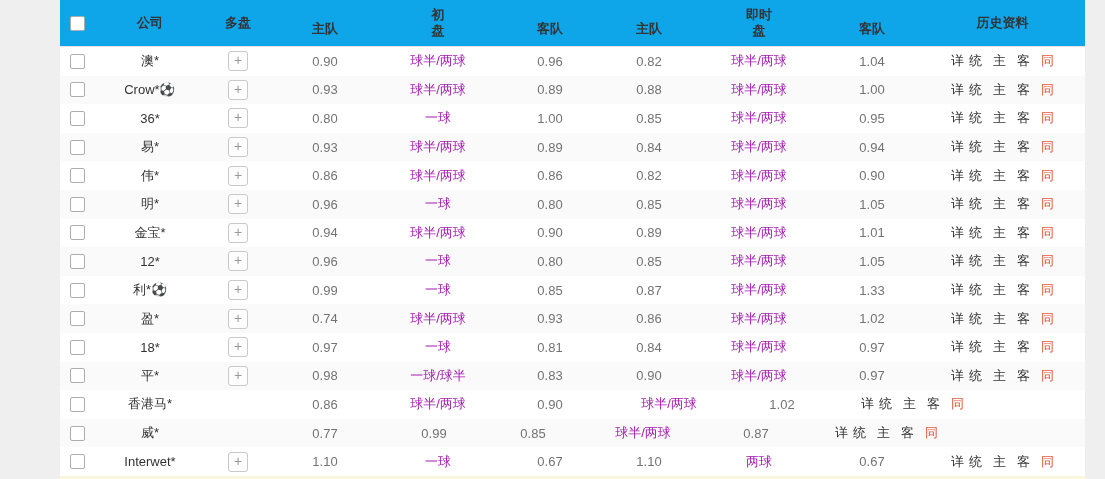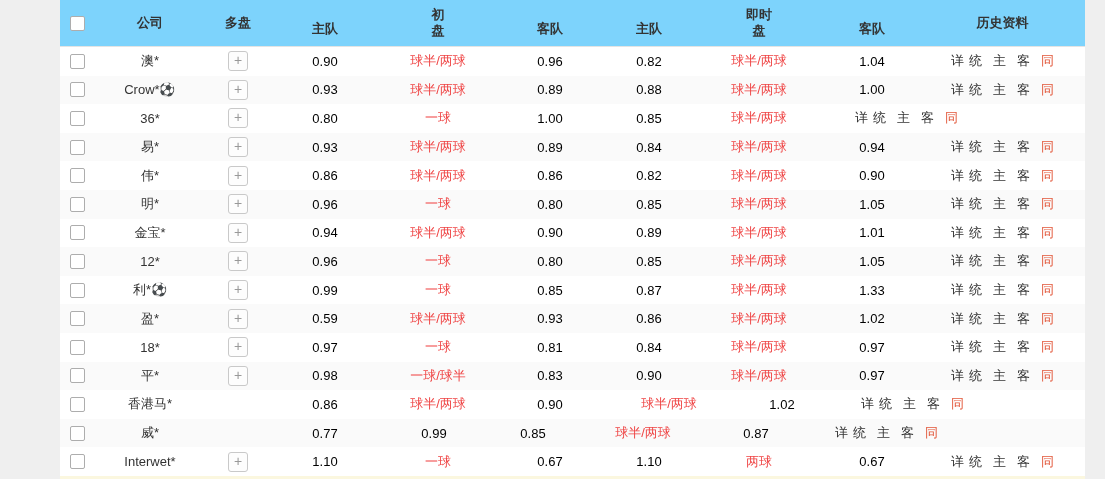--- a/index.html
+++ b/index.html
@@ -25,21 +25,21 @@
   .col-iaway{width:108px;}
   .col-lhome{width:90px;}
   .col-lpan{width:130px;}
   .col-laway{width:96px;}
   .col-history{width:165px;font-family:Liberation Serif, serif;}
 
   .cell{display:flex;align-items:center;justify-content:center;flex:0 0 auto;box-sizing:border-box;}
 
   
   .thead{
-    display:flex;height:46px;background:#7dd3fc;
+    display:flex;height:46px;background:#0ea5e9;
     border-bottom:1px solid #e4e4e4;
     font-weight:700;
   }
   .thead .cell{font-size:13px;color:#333;}
   .group-cell{flex-direction:column;justify-content:center;line-height:16px;}
   .group-cell .g1{display:block;}
   .thead .sub{padding-top:12px;} 
 
   
   .tbody{display:flex;flex-direction:column;}
@@ -49,22 +49,22 @@
   .checkbox{
     width:13px;height:13px;border:1px solid #adadad;border-radius:2px;
     background:#fff;display:inline-block;cursor:pointer;
   }
   .plus-btn{
     width:18px;height:18px;border:1px solid #c9c9c9;border-radius:3px;
     background:#fdfdfd;color:#999;font-size:14px;line-height:16px;
     text-align:center;cursor:pointer;user-select:none;
   }
   .company{color:#333;}
-  .odds{color:#000000;}
-  .handicap{color:#ef4444;}
+  .odds{color:#737373;}
+  .handicap{color:#a21caf;}
 
   .history-cell{display:flex;align-items:center;justify-content:center;gap:0;}
   .hlink{color:#333;cursor:pointer;text-decoration:none;}
   .hlink.l0{margin-right:5px;}
   .hlink.l1{margin-right:11px;}
   .hlink.l2{margin-right:11px;}
   .hlink.l3{margin-right:11px;}
   .hlink.red{color:#e2573a;}
 
   .bottom-strip{height:4px;background:#fbf7df;}
@@ -151,20 +151,21 @@
     </div>
     <div class="cell col-company company">36*</div>
     <div class="cell col-multi">
       <span class="plus-btn">+</span>
     </div>
     <div class="cell col-ihome odds">0.80</div>
     <div class="cell col-ipan handicap">一球</div>
     <div class="cell col-iaway odds">1.00</div>
     <div class="cell col-lhome odds">0.85</div>
     <div class="cell col-lpan handicap">球半/两球</div>
+    <div class="cell col-laway odds">0.95</div>
     <div class="cell col-history history-cell">
           <span class="hlink l0">详</span>
           <span class="hlink l1">统</span>
           <span class="hlink l2">主</span>
           <span class="hlink l3">客</span>
           <span class="hlink l4 red">同</span>
         </div>
   </div>
 
   <div class="row">
@@ -306,21 +307,21 @@
   </div>
 
   <div class="row">
     <div class="cell col-check">
       <span class="checkbox"></span>
     </div>
     <div class="cell col-company company">盈*</div>
     <div class="cell col-multi">
       <span class="plus-btn">+</span>
     </div>
-    <div class="cell col-ihome odds">0.59</div>
+    <div class="cell col-ihome odds">0.74</div>
     <div class="cell col-ipan handicap">球半/两球</div>
     <div class="cell col-iaway odds">0.93</div>
     <div class="cell col-lhome odds">0.86</div>
     <div class="cell col-lpan handicap">球半/两球</div>
     <div class="cell col-laway odds">1.02</div>
     <div class="cell col-history history-cell">
           <span class="hlink l0">详</span>
           <span class="hlink l1">统</span>
           <span class="hlink l2">主</span>
           <span class="hlink l3">客</span>

